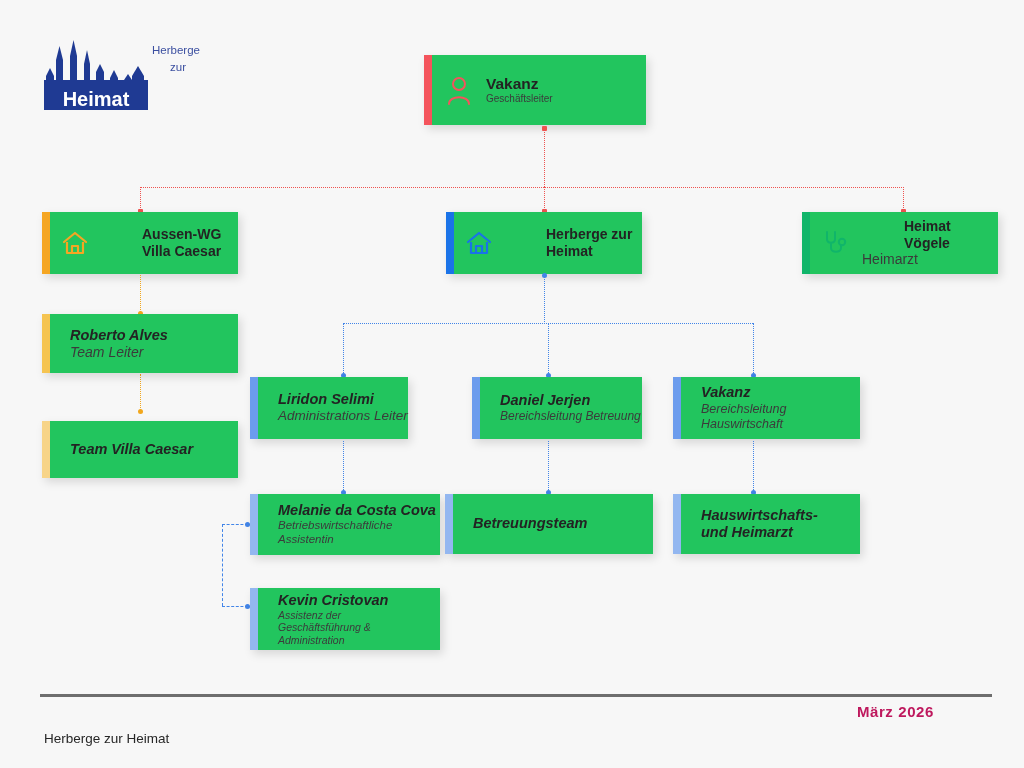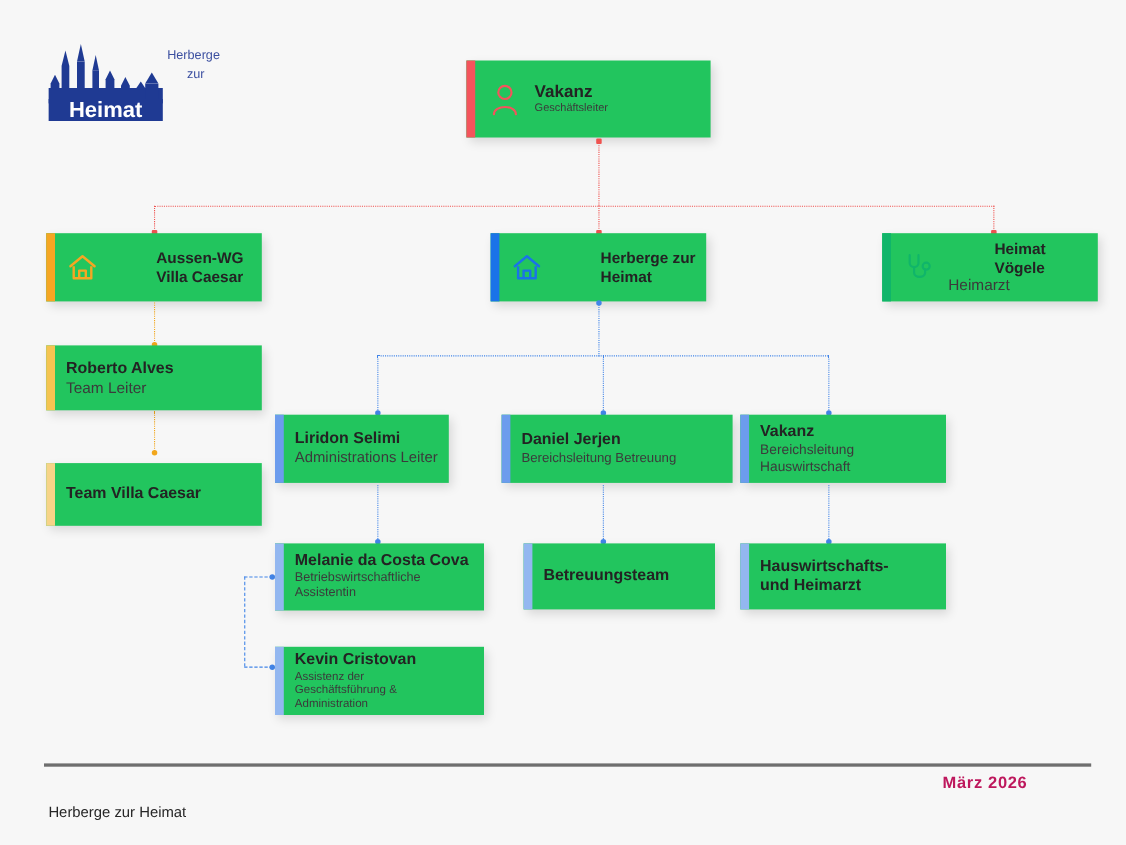--- a/index.html
+++ b/index.html
@@ -80,21 +80,21 @@
   .lvl1 .nsub { font-size: 10px; }
 
   
   .lvl2 { width: 196px; height: 62px; }
   .lvl2 .node-inner { padding-left: 20px; gap: 12px; }
   .lvl2 .ntitle { font-size: 14px; margin-left: 42px; }
   .lvl2 .nsub { font-size: 14px; }
 
   
   .lvl3 { width: 190px; height: 58px; }
-  .lvl3 .node-inner { padding-left: 18px; }
+  .lvl3 .node-inner { padding-left: 28px; font-style: italic; }
   .lvl3 .ntitle { font-size: 14.5px; }
   .lvl3 .nsub { font-size: 12.5px; }
 
   .lvl3.small .nsub { font-size: 10.5px; line-height: 1.18; }
 
   
   .conn {
     position: absolute;
   }
   .v-red {
@@ -307,21 +307,21 @@
   <div class="node lvl3" style="left:250px; top:377px; width:158px; height:62px;">
     <div class="bar" style="background:#6c9ced;"></div>
     <div class="node-inner">
       <div class="node-text">
         <div class="ntitle">Liridon Selimi</div>
         <div class="nsub" style="font-size:13.5px;">Administrations Leiter</div>
       </div>
     </div>
   </div>
 
-  <div class="node lvl3" style="left:456px; top:377px; width:210px; height:62px;">
+  <div class="node lvl3" style="left:472px; top:377px; width:170px; height:62px;">
     <div class="bar" style="background:#6c9ced;"></div>
     <div class="node-inner">
       <div class="node-text">
         <div class="ntitle">Daniel Jerjen</div>
         <div class="nsub" style="font-size:12px;">Bereichsleitung Betreuung</div>
       </div>
     </div>
   </div>
 
   <div class="node lvl3" style="left:673px; top:377px; width:187px; height:62px;">
@@ -364,21 +364,21 @@
     <div class="node-inner">
       <div class="node-text">
         <div class="ntitle">Kevin Cristovan</div>
         <div class="nsub" style="font-size:10.5px; white-space:pre-line;">Assistenz der
 Geschäftsführung &amp;
 Administration</div>
       </div>
     </div>
   </div>
 
-  <div class="node lvl3" style="left:476px; top:494px; width:174px; height:60px;">
+  <div class="node lvl3" style="left:445px; top:494px; width:208px; height:60px;">
     <div class="bar" style="background:#93b7f0;"></div>
     <div class="node-inner">
       <div class="node-text">
         <div class="ntitle">Betreuungsteam</div>
       </div>
     </div>
   </div>
 
   <div class="node lvl3" style="left:673px; top:494px; width:187px; height:60px;">
     <div class="bar" style="background:#93b7f0;"></div>

